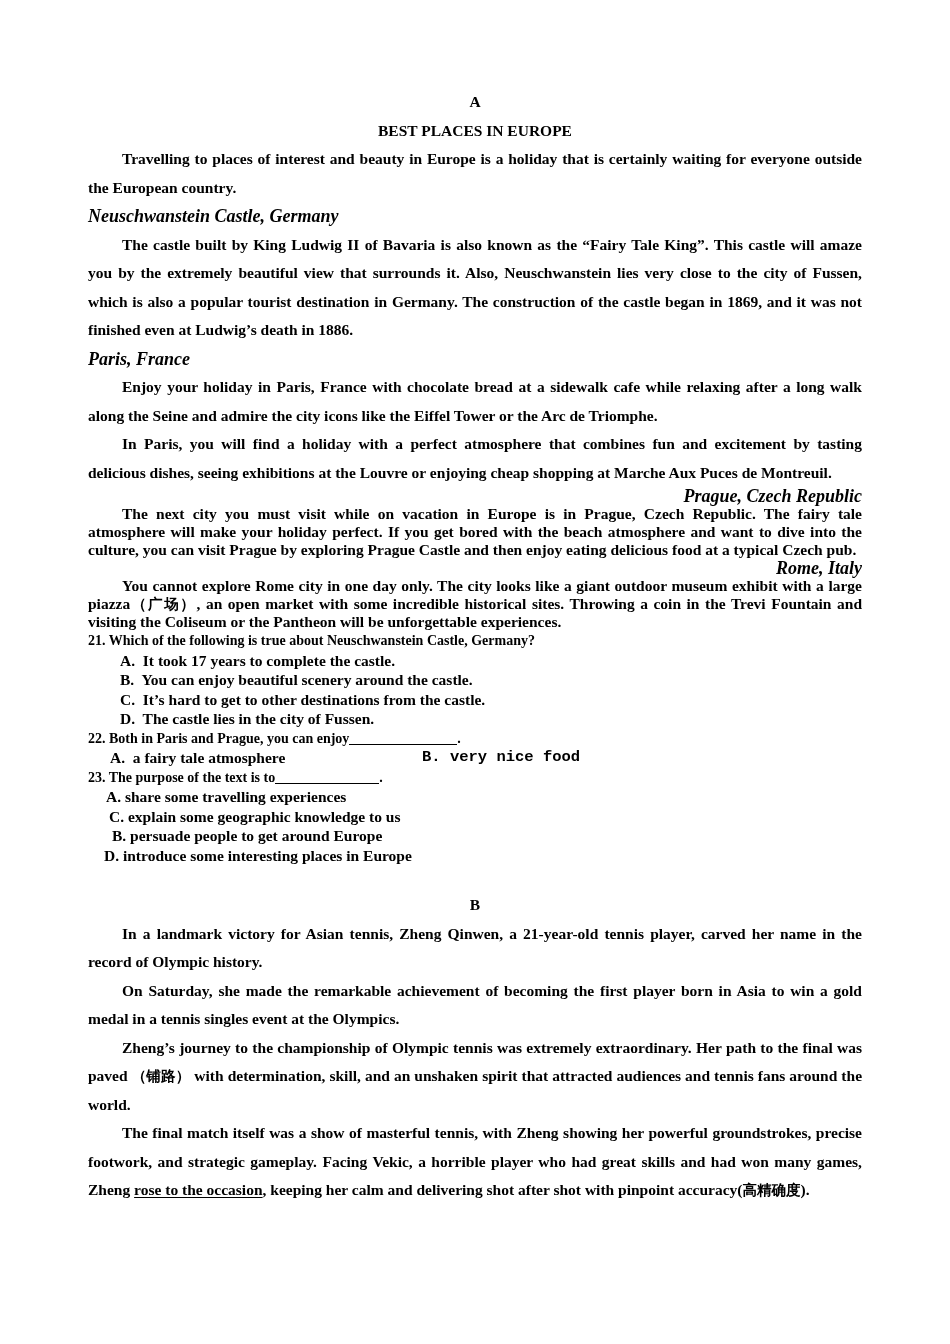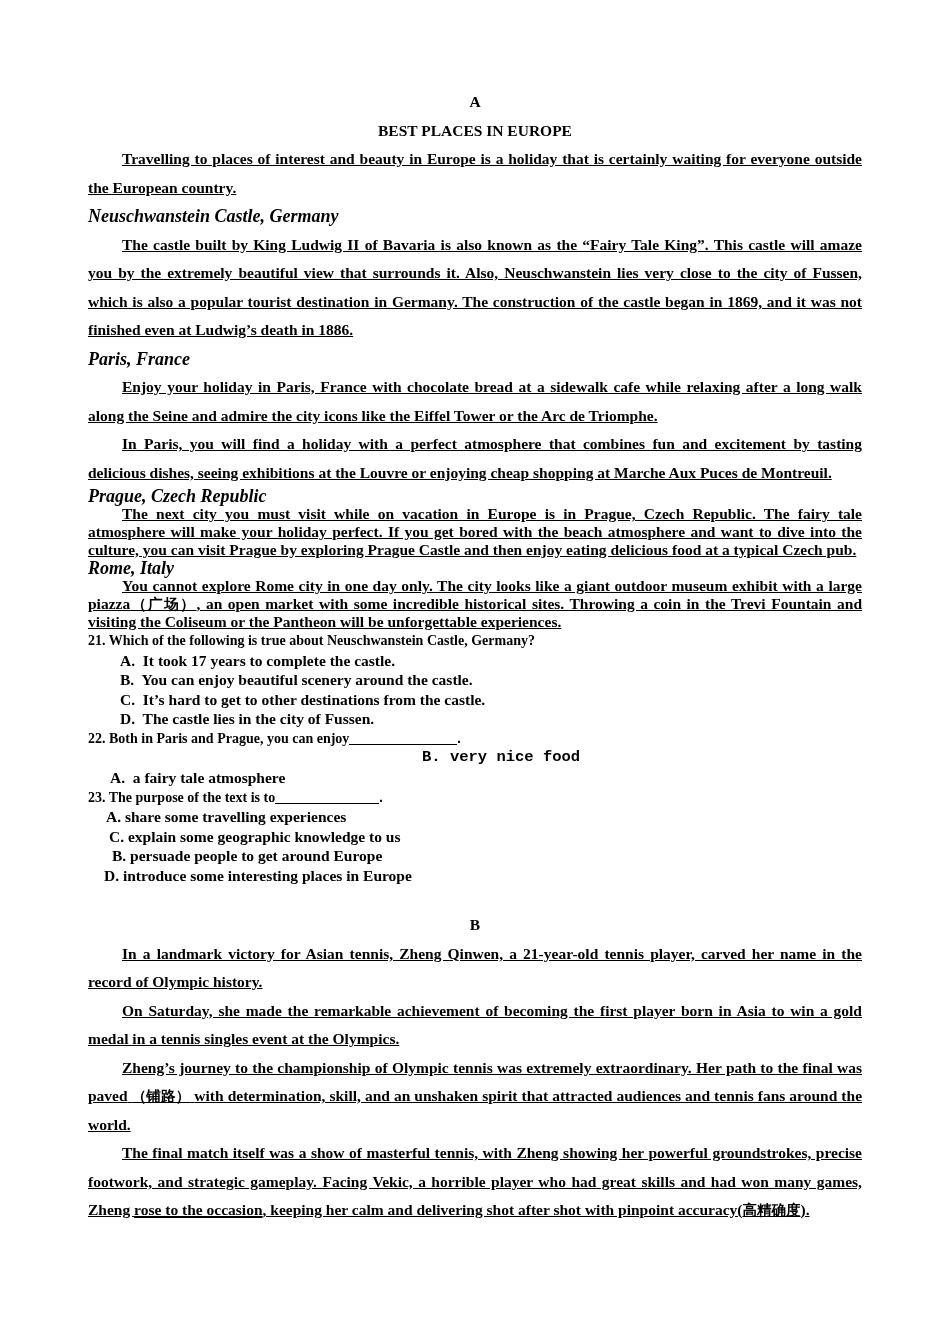--- a/index.html
+++ b/index.html
@@ -45,26 +45,26 @@
     margin: 0;
   }
   .para {
     font-weight: bold;
     font-size: 15.5px;
     line-height: 28.5px;
     margin: 0;
     text-align: justify;
     text-justify: inter-word;
     text-indent: 34px;
-    text-decoration: underline;
   }
 
   
   .tight .sec-title {
     line-height: 18px;
+    text-align: right;
   }
   .tight .para {
     line-height: 18px;
   }
 
   
   .q-stem {
     font-weight: bold;
     font-size: 14px;
     line-height: 19.5px;
@@ -80,21 +80,21 @@
   }
   .opt-indent-a { padding-left: 32px; }
   .opt-2col {
     font-weight: bold;
     font-size: 15.5px;
     line-height: 19.5px;
     margin: 0;
     display: flex;
     padding-left: 22px;
   }
-  .opt-2col .c1 { width: 276px; flex: 0 0 276px; white-space: pre; margin-top: 20px; }
+  .opt-2col .c1 { width: 276px; flex: 0 0 276px; white-space: pre; }
   .opt-2col .c2 { white-space: pre; font-family: Liberation Mono, monospace; }
   .opt-2col.row-b .c2 { padding-left: 36px; }
 
   .q23-a { padding-left: 18px; }
   .q23-b { padding-left: 24px; }
   .q23-c { padding-left: 21px; }
   .q23-d { padding-left: 16px; }
 
   .blank {
     display: inline-block;

